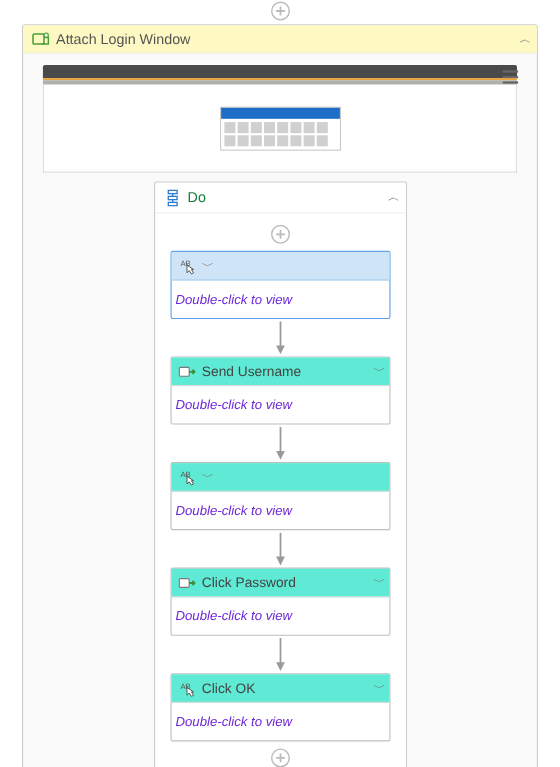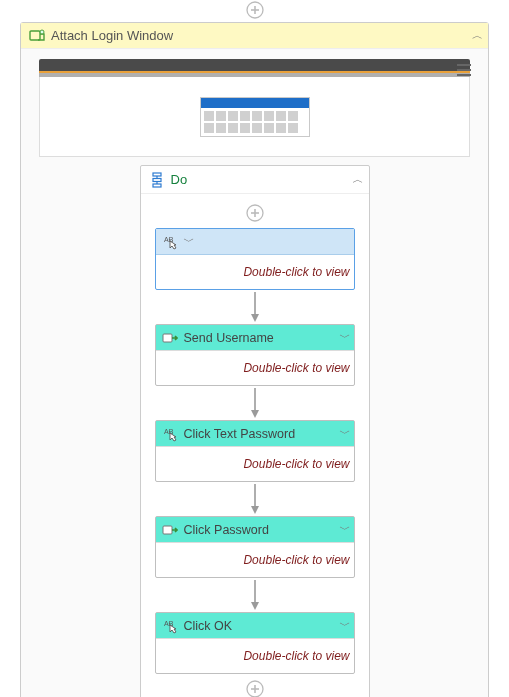--- a/index.html
+++ b/index.html
@@ -102,22 +102,22 @@
   }
   .activity.sel .activity-hdr {
     background:#cfe5f7;
     border-bottom-color:#a9cdeb;
   }
   .activity-hdr .title { flex:1; }
   .activity-hdr .aicon { width:16px; height:16px; margin-right:6px; display:flex; align-items:center; justify-content:center; }
   .chev-down { color:#777; font-size:11px; letter-spacing:-3px; cursor:pointer; user-select:none; }
 
   .activity-body {
-    font-style: italic; color:#7f1d1d;
-    font-size:12px; text-align:right;
+    font-style: italic; color:#6d28d9;
+    font-size:12px; text-align:left;
     padding:10px 4px;
   }
 
   .arrow {
     display:flex; align-items:center; justify-content:center;
     height:34px;
   }
   .arrow svg { width:10px; height:30px; }
 
   .page-plus-top, .page-plus-bottom {
@@ -250,21 +250,20 @@
           </div>
     <div class="activity">
       <div class="activity-hdr">
         <span class="aicon">
                 <svg viewBox="0 0 16 16">
                   <text x="2" y="8" font-size="7" fill="#555" font-family="sans-serif">AB</text>
                   <path d="M7 9 L11 15 L9 15 L11 18" fill="none" stroke="#555" stroke-width="1" transform="scale(0.7) translate(3,-2)"></path>
                   <path d="M6 8 L6 15 L8 13 L10 16 L12 15 L10 12 L12 12 Z" fill="#fff" stroke="#555" stroke-width="0.9" transform="translate(2,-1)"></path>
                 </svg>
               </span>
-        <span class="title">Click Text Password</span>
         <span class="chev-down">﹀</span>
       </div>
       <div class="activity-body">Double-click to view</div>
     </div>
           <div class="arrow">
             <svg viewBox="0 0 10 30">
               <line x1="5" y1="0" x2="5" y2="24" stroke="#9a9a9a" stroke-width="1.6"></line>
               <polygon points="5,30 1,22 9,22" fill="#9a9a9a"></polygon>
             </svg>
           </div>

